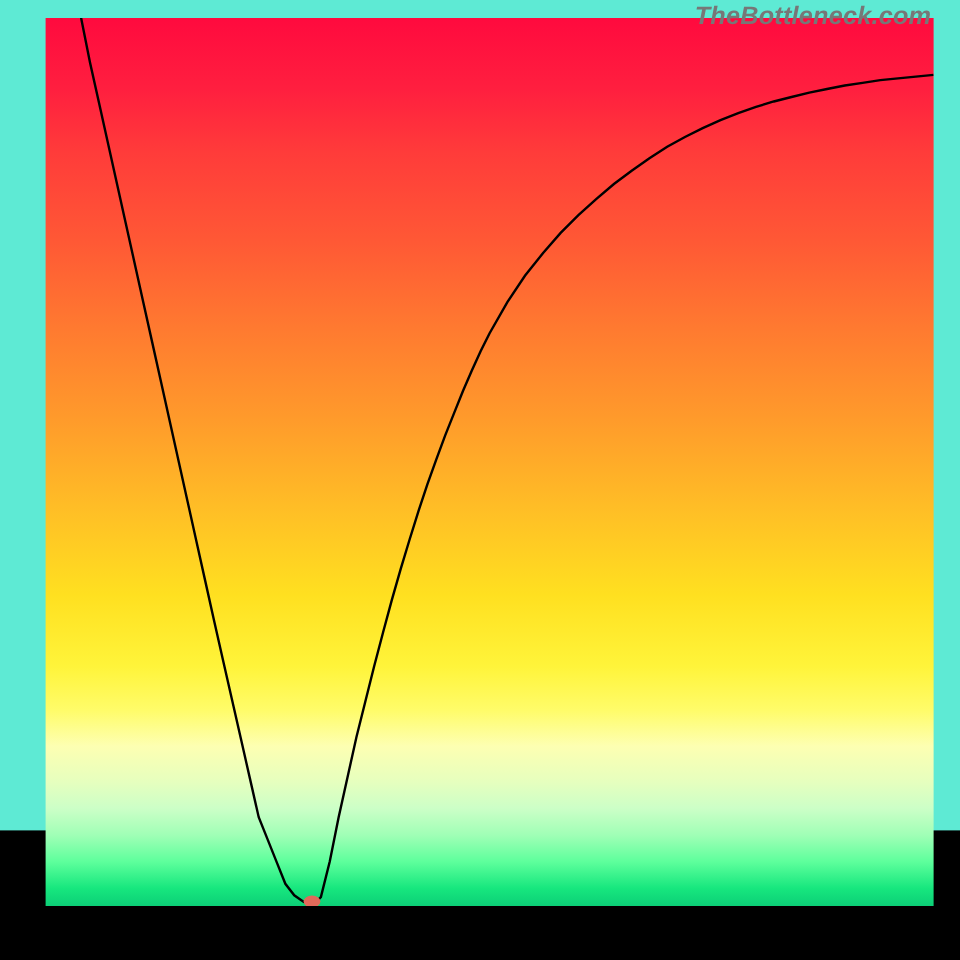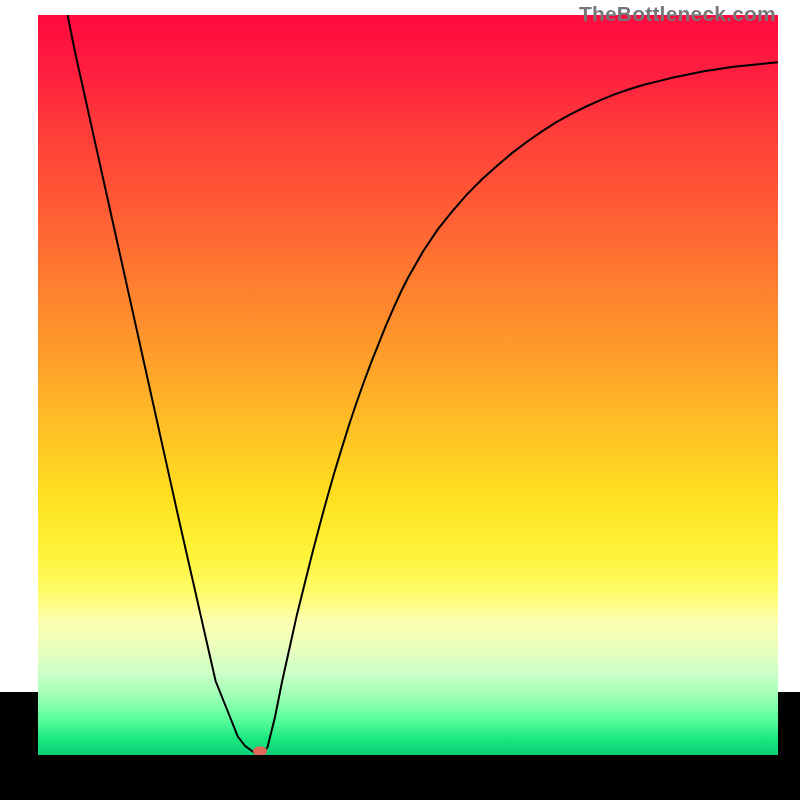--- a/index.html
+++ b/index.html
@@ -1,21 +1,22 @@
 <!DOCTYPE html>
 <html><head>
 <meta charset="utf-8">
 <style>
   * { margin: 0; padding: 0; box-sizing: border-box; }
   html, body { width: 800px; height: 800px; overflow: hidden; background: #000; }
   .canvas {
     position: relative;
     width: 800px;
     height: 692px;
-    background: #ffffff;
+    background: #5eead4;
+    font-style: italic;
   }
   .plot-area {
     position: absolute;
     left: 38px;
     top: 15px;
     width: 740px;
     height: 740px;
     background: linear-gradient(to bottom,
       #ff0a3e 0%,
       #ff1f3f 8%,

